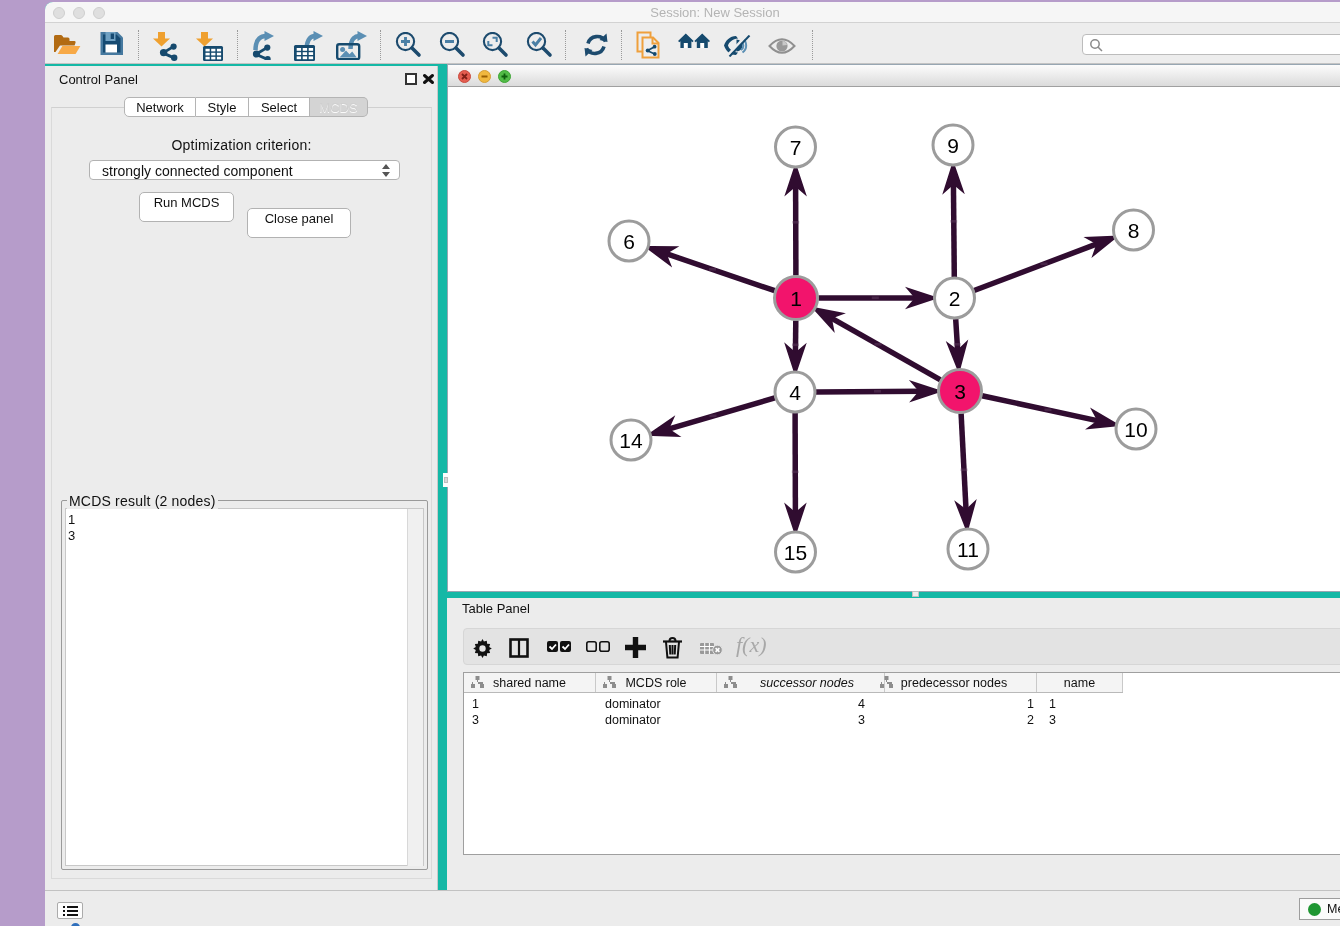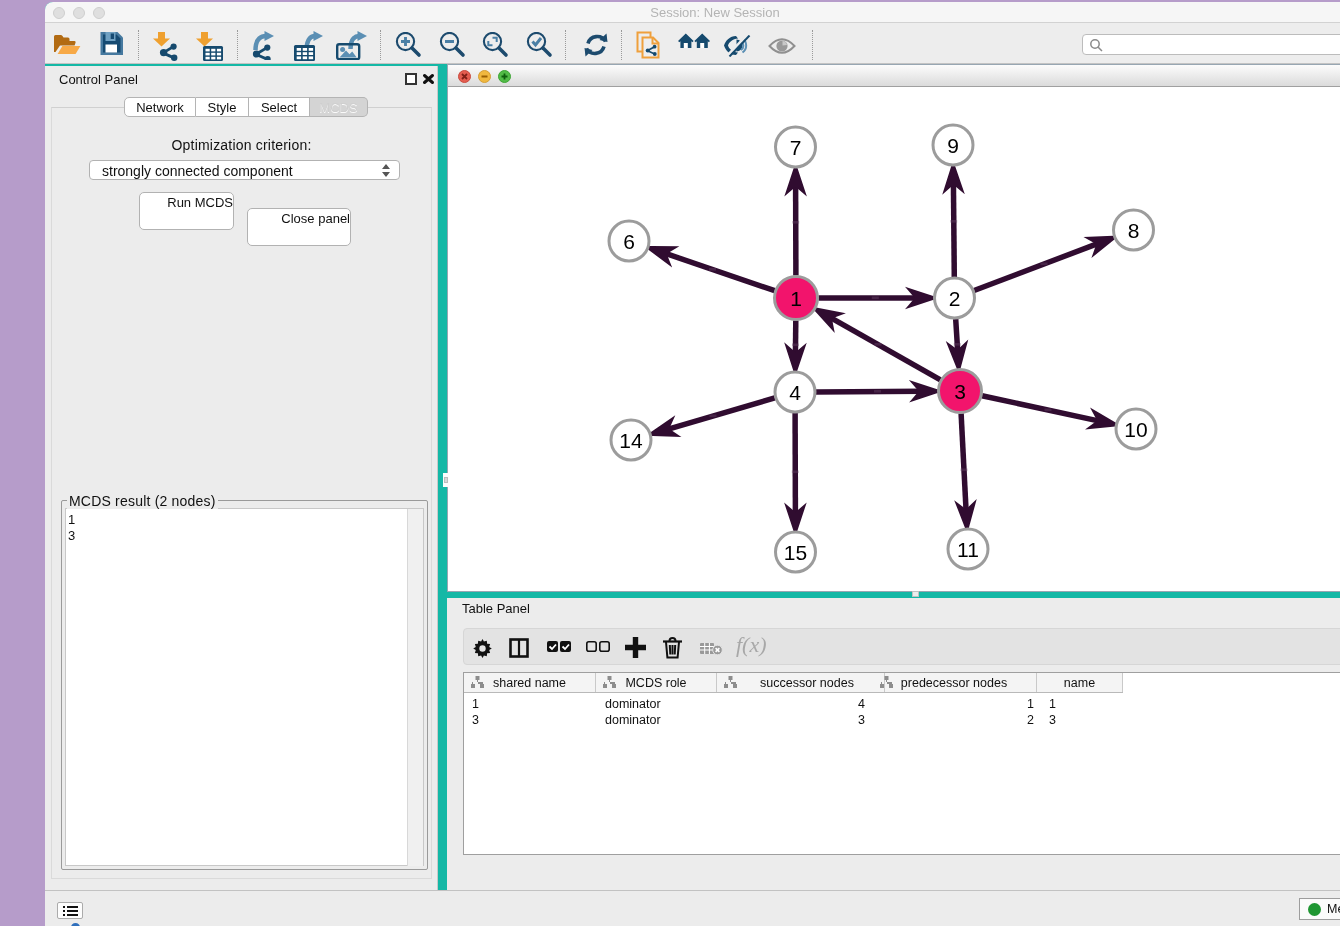--- a/index.html
+++ b/index.html
@@ -26,21 +26,21 @@
 #cphead{position:absolute;left:14px;font-size:13px;color:#111;}
 .tabbar{position:absolute;display:flex;height:20px;font-size:13px;}
 .tabbar .tab{border:1px solid #b4b4b4;border-left:none;background:#fff;color:#111;display:flex;align-items:center;justify-content:center;}
 .tabbar .tab:first-child{border-left:1px solid #b4b4b4;border-radius:5px 0 0 5px;}
 .tabbar .tab:last-child{border-radius:0 5px 5px 0;}
 .tabbar .sel{background:#d4d4d4;color:#cfcfcf;text-shadow:0 1px 0 #fafafa;}
 #cpcontent{position:absolute;left:6px;top:41px;width:381px;height:772px;background:#ececec;border:1px solid #dadada;border-top:1px solid #d0d0d0;}
 #optlabel{position:absolute;left:0;top:71px;width:393px;text-align:center;font-size:14px;letter-spacing:0.2px;color:#111;}
 #combo{position:absolute;left:44px;top:94px;width:311px;height:20px;background:#fff;border:1px solid #b2b2b2;border-radius:4px;font-size:13px;color:#111;}
 #combo .txt{position:absolute;left:12px;top:2px;font-size:14px;}
-.btn{position:absolute;height:38px;background:#fff;border:1px solid #b2b2b2;border-radius:5px;font-size:13px;color:#111;text-align:right;line-height:19px;}
+.btn{position:absolute;height:30px;background:#fff;border:1px solid #b2b2b2;border-radius:5px;font-size:13px;color:#111;text-align:center;line-height:19px;}
 
 #mcdsbox{position:absolute;left:16px;top:434px;width:367px;height:370px;border:1px solid #9a9a9a;border-radius:2px;}
 #mcdslegend{position:absolute;left:5px;top:-8px;background:#ececec;padding:0 2px;font-size:14px;letter-spacing:0.2px;color:#111;}
 #mcdstext{position:absolute;left:3px;top:7px;width:359px;height:358px;background:#fff;border:1px solid #c8c8c8;font-size:13px;color:#111;line-height:16px;padding:3px 0 0 2px;}
 #mcdsscroll{position:absolute;right:0px;top:0px;width:16px;height:357px;background:#f0f0f0;border-left:1px solid #d8d8d8;}
 
 #tpanel{position:absolute;left:402px;top:596px;width:938px;height:292px;background:#ececec;}
 #tphead{position:absolute;left:15px;top:3px;font-size:13px;color:#111;}
 #tptoolbar{position:absolute;left:16px;top:30px;width:914px;height:37px;background:#e3e3e3;border:1px solid #d6d6d6;border-radius:4px;}
 #ttable{position:absolute;left:16px;top:74px;width:914px;height:183px;background:#fff;border:1px solid #9f9f9f;font-size:12.5px;}
@@ -391,21 +391,21 @@
           </g>
           <circle fill="#999" cx="17.5" cy="8" r="4.8" stroke="#e3e3e3" stroke-width="1"></circle>
           <path stroke="#fff" stroke-width="1.6" d="M15.6 6.1 l3.8 3.8 m0 -3.8 l-3.8 3.8"></path>
         </svg>
       <div style="position:absolute;left:272px;top:3px;font-family:'Liberation Serif',serif;font-style:italic;font-size:22px;color:#a8a8a8;">f(x)</div>
     </div>
     <div id="ttable">
       <div id="thead" style="width:659px;">
         <div class="th" style="left:0;width:132px;">shared name</div>
         <div class="th" style="left:132px;width:121px;">MCDS role</div>
-        <div class="th" style="left:266px;width:155px;">successor nodes</div>
+        <div class="th" style="left:266px;width:155px;font-style:italic;">successor nodes</div>
         <div class="th" style="left:408px;width:165px;">predecessor nodes</div>
         <div class="th" style="left:573px;width:86px;">name</div>
       </div>
       <svg class="hicon" style="left:7px" width="13" height="13" viewBox="0 0 13 13">
           <g fill="#8d8d8d">
             <rect x="4.5" y="0" width="4" height="4"></rect>
             <rect x="0" y="8" width="4" height="4"></rect>
             <rect x="9" y="8" width="4" height="4"></rect>
             <path d="M6 4 h1 v2 H2 v2 H1 V6 h5 z M7 6 h5 v2 h-1 V8 h-4 z"></path>
           </g>

